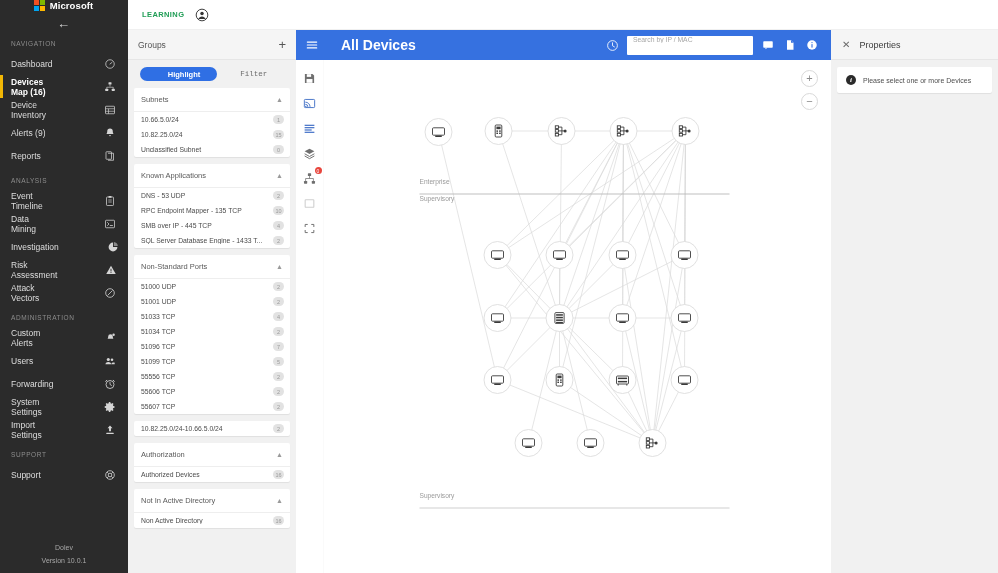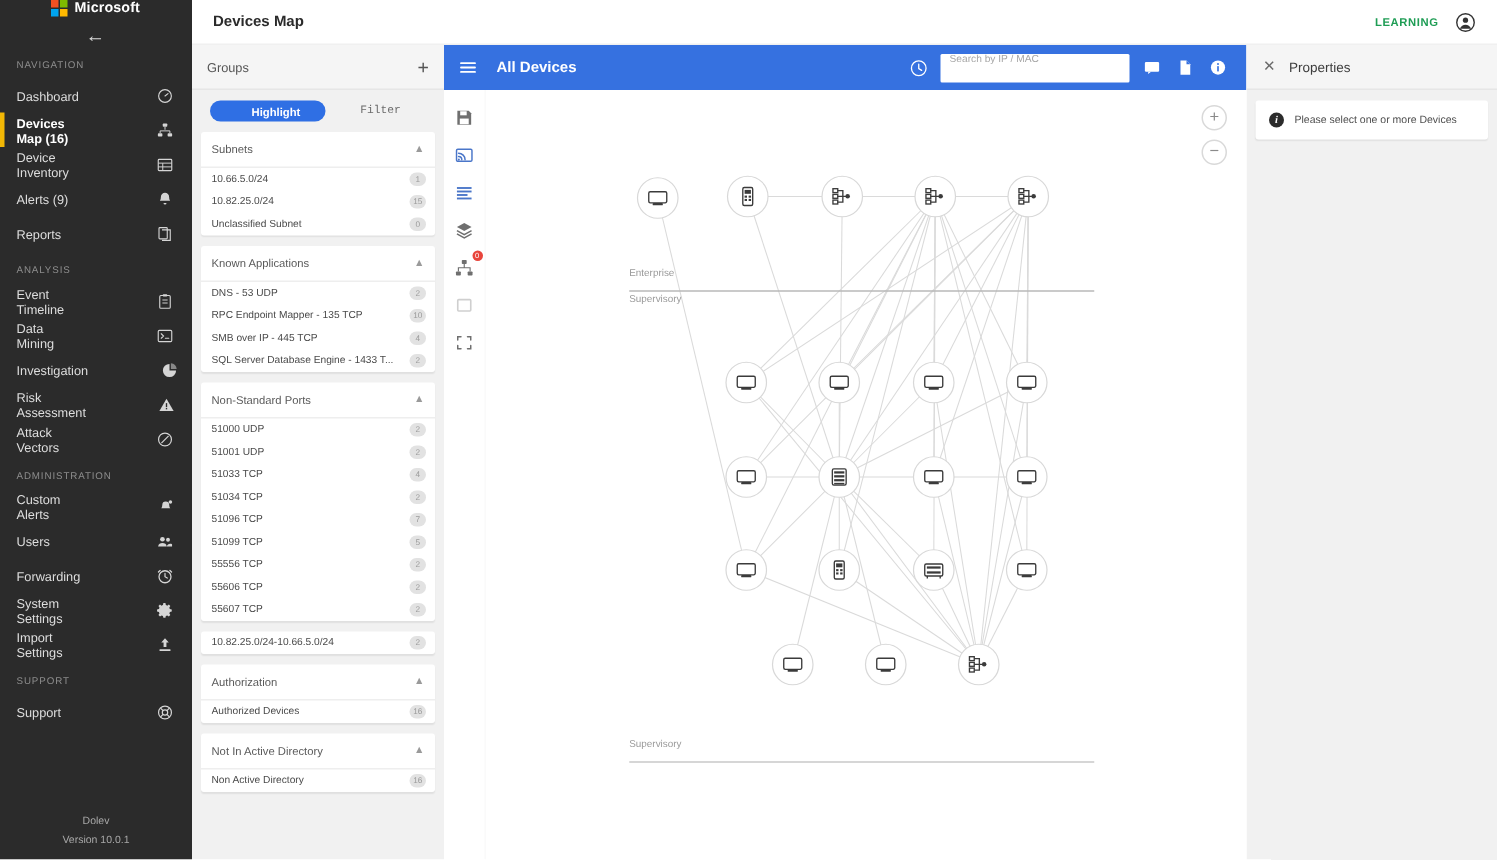--- a/index.html
+++ b/index.html
@@ -131,21 +131,21 @@
     font-size: 5.5px; display: flex; align-items: center; justify-content: center;
   }
 
   
   .mapwrap { flex: 1; display: flex; flex-direction: column; min-width: 0; }
   .bluebar {
     height: 30px; background: #3671e0; display: flex; align-items: center;
     padding: 0 8px 0 9px; gap: 0;
   }
   .bluebar .hamb { width: 14px; cursor: pointer; display: flex; align-items: center; }
-  .bluebar .alld { font-size: 10px; color: #fff; font-weight: bold; margin-left: 12px; flex: 1; }
+  .bluebar .alld { font-size: 14px; color: #fff; font-weight: bold; margin-left: 22px; flex: 1; }
   .bb-icon { width: 22px; height: 22px; display: flex; align-items: center; justify-content: center; cursor: pointer; }
   .searchbox {
     width: 126px; height: 19px; background: #fff; border-radius: 1px;
     display: flex; align-items: flex-start; padding: 0 6px; margin: 0 4px;
   }
   .searchbox input {
     border: 0; outline: 0; width: 100%; font-size: 6.8px; color: #444;
     font-family: "Liberation Sans", sans-serif; background: transparent;
   }
   .searchbox input::placeholder { color: #a7a7a7; }
@@ -377,21 +377,20 @@
     </div>
   <div class="sb-foot">
     <div>Dolev</div>
     <div>Version 10.0.1</div>
   </div>
 </div>
 
 <div class="main">
 
   <div class="topbar">
-    <div class="title">Devices Map</div>
     <div class="learning">LEARNING</div>
     <div class="acct-icon">
       <svg viewBox="0 0 24 24" width="14" height="14">
           <circle cx="12" cy="12" r="10" fill="none" stroke="#333" stroke-width="1.6"></circle>
           <circle cx="12" cy="9.3" r="3" fill="#333"></circle>
           <path d="M5.6 19c1.2-3 3.6-4.4 6.4-4.4S17.2 16 18.4 19" fill="#333"></path>
         </svg>
     </div>
   </div>
 

